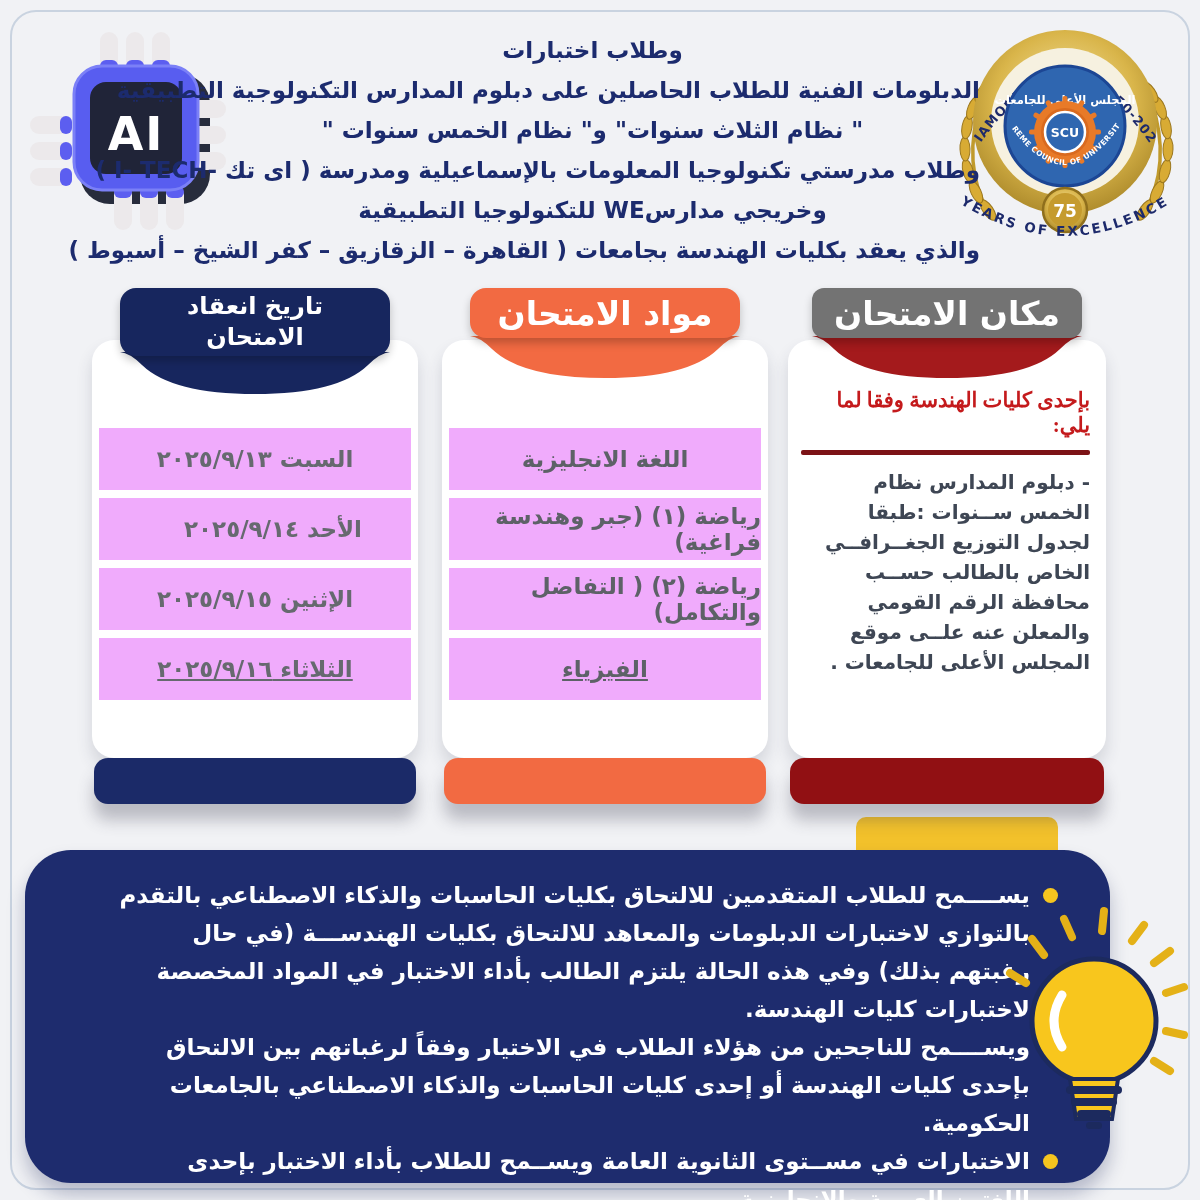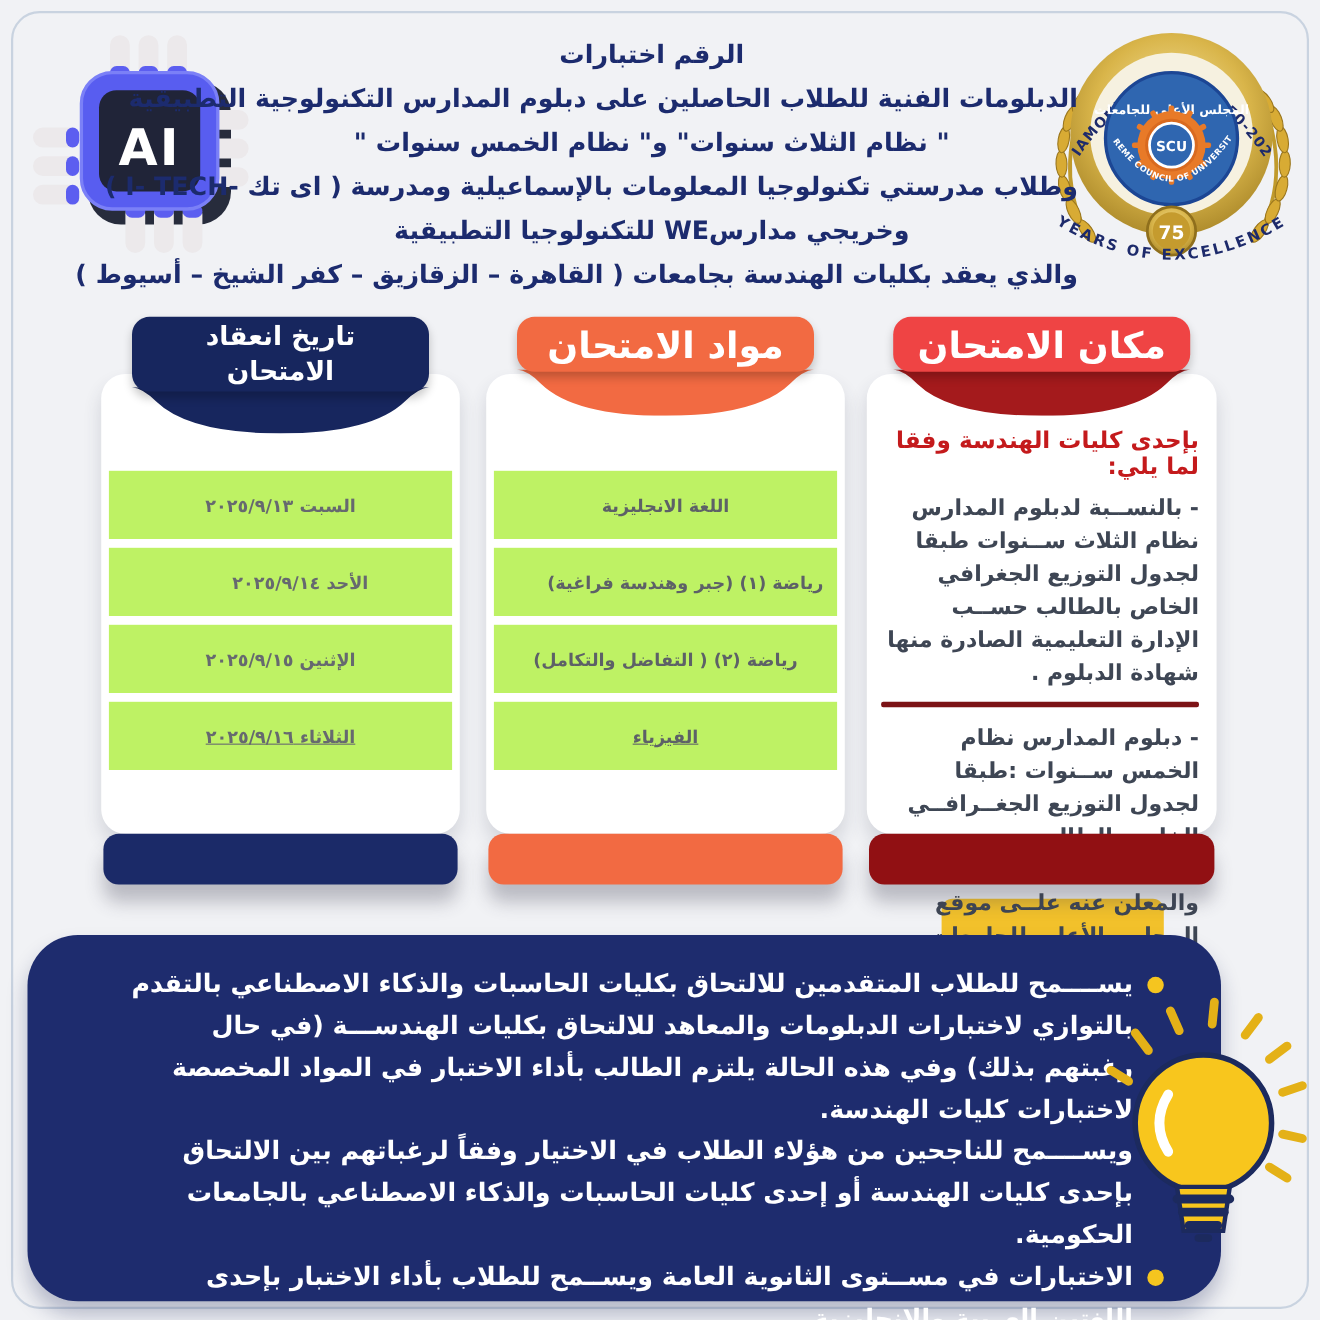--- a/index.html
+++ b/index.html
@@ -29,35 +29,35 @@
   }
   .pill{
     position:absolute;top:0;left:50%;transform:translateX(-50%);width:270px;height:50px;
     border-radius:16px;color:#fff;font-size:33px;font-weight:bold;direction:rtl;
     display:flex;align-items:center;justify-content:center;text-align:center;
     z-index:3;box-shadow:0 5px 9px rgba(0,0,0,.22);
   }
   .pill.tall{height:68px;font-size:24px;line-height:31px;padding:0 30px;box-sizing:border-box;}
   .tongue{position:absolute;left:50%;transform:translateX(-50%);top:48px;z-index:2;}
   #col-dates .tongue{top:64px;}
-  .c-navy{background:#17265e;} .c-orange{background:#f26a42;} .c-red{background:#ef4444;}
+  .c-navy{background:#17265e;} .c-orange{background:#f26a42;} .c-red{background:#737373;border-radius:12px;}
   .row{
-    position:absolute;left:7px;right:7px;height:62px;background:#bef264;direction:rtl;
+    position:absolute;left:7px;right:7px;height:62px;background:#f0abfc;direction:rtl;
     display:flex;align-items:center;justify-content:center;
-    font-size:16px;font-weight:bold;color:#66696f;z-index:2;
+    font-size:23px;font-weight:bold;color:#66696f;z-index:2;
   }
   .r1{top:140px;} .r2{top:210px;padding-left:36px;} .r3{top:280px;} .r4{top:350px;text-decoration:underline;}
   #col-subjects .row{color:#5d6167;}
   .footer-bar{
     position:absolute;left:2px;right:2px;top:470px;height:46px;border-radius:14px;
     box-shadow:0 16px 16px rgba(60,60,80,.30);z-index:2;
   }
   .f-navy{background:#1b2a68;} .f-orange{background:#f26a42;} .f-red{background:#911013;}
   .loc-body{position:absolute;left:13px;right:16px;top:100px;direction:rtl;z-index:2;}
-  .loc-intro{color:#c41a1c;font-size:21px;font-weight:bold;margin:0 0 10px;text-align:right;}
+  .loc-intro{color:#c41a1c;font-size:21px;font-weight:bold;margin:0 0 10px;text-align:right;font-family:Liberation Serif, serif;}
   .loc-para{color:#3e4654;font-size:20px;font-weight:bold;line-height:30px;margin:0;text-align:right;}
   .loc-divider{height:5px;background:#7c1316;margin:12px 0;border-radius:2px;}
   
   .yellow-tab{
     position:absolute;left:856px;top:817px;width:202px;height:46px;
     background:#f2c12b;border-radius:10px;z-index:1;
   }
   .notes-box{
     position:absolute;left:25px;top:850px;width:1085px;height:333px;background:#1e2c6e;
     border-radius:46px;box-shadow:0 12px 18px rgba(30,40,90,.28);
@@ -176,21 +176,21 @@
       <circle cx="117" cy="196" r="22" fill="url(#gold)" stroke="#8f6f1c" stroke-width="2.5"></circle>
       <circle cx="117" cy="196" r="17" fill="#c59b2e"></circle>
       <text x="117" y="203" text-anchor="middle" font-size="17" font-weight="bold" fill="#ffffff">75</text>
       <text font-size="13.5" font-weight="bold" fill="#1d2a6b" letter-spacing="2.5">
         <textPath href="#arcBot" startOffset="50%" text-anchor="middle">YEARS OF EXCELLENCE</textPath>
       </text>
     </svg>
   </div>
 
   <div class="title-block">
-    <div class="title-line">الرقم اختبارات</div>
+    <div class="title-line">وطلاب اختبارات</div>
     <div class="title-line">الدبلومات الفنية للطلاب الحاصلين على دبلوم المدارس التكنولوجية التطبيقية</div>
     <div class="title-line">" نظام الثلاث سنوات" و" نظام الخمس سنوات "</div>
     <div class="title-line">وطلاب مدرستي تكنولوجيا المعلومات بالإسماعيلية ومدرسة ( اى تك -I- TECH )</div>
     <div class="title-line">وخريجي مدارسWE للتكنولوجيا التطبيقية</div>
     <div class="title-line">والذي يعقد بكليات الهندسة بجامعات ( القاهرة – الزقازيق – كفر الشيخ – أسيوط )</div>
   </div>
 
   <section class="col" id="col-dates">
     <div class="card"></div>
     <svg class="tongue" width="270" height="42" viewBox="0 0 270 42">
@@ -218,21 +218,20 @@
   </section>
 
   <section class="col" id="col-location">
     <div class="card"></div>
     <svg class="tongue" width="270" height="42" viewBox="0 0 270 42">
       <path d="M0,0 Q10,1 22,13 Q52,42 135,42 Q218,42 248,13 Q260,1 270,0 Z" fill="#a41a1c"></path>
     </svg>
     <div class="pill c-red">مكان الامتحان</div>
     <div class="loc-body">
       <p class="loc-intro">بإحدى كليات الهندسة وفقا لما يلي:</p>
-      <p class="loc-para">- بالنســبة لدبلوم المدارس نظام الثلاث ســنوات طبقا لجدول التوزيع الجغرافي الخاص بالطالب حســب الإدارة التعليمية الصادرة منها شهادة الدبلوم .</p>
       <div class="loc-divider"></div>
       <p class="loc-para">- دبلوم المدارس نظام الخمس ســنوات :طبقا لجدول التوزيع الجغــرافــي الخاص بالطالب حســب محافظة الرقم القومي والمعلن عنه علــى موقع المجلس الأعلى للجامعات .</p>
     </div>
     <div class="footer-bar f-red"></div>
   </section>
 
   <div class="yellow-tab"></div>
   <div class="notes-box">
     <div class="note">
       <span class="dot"></span>

